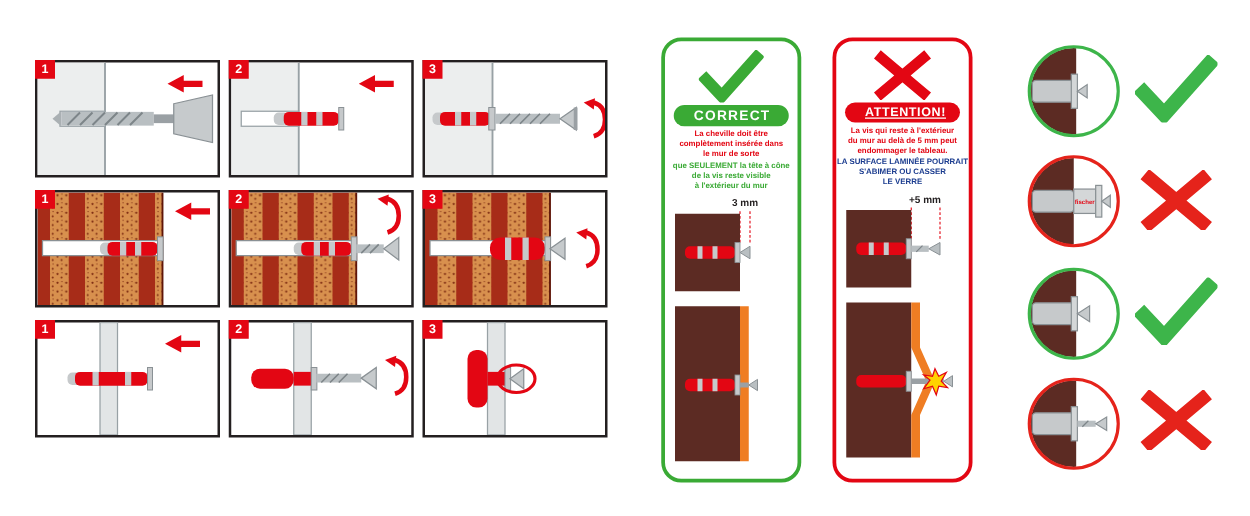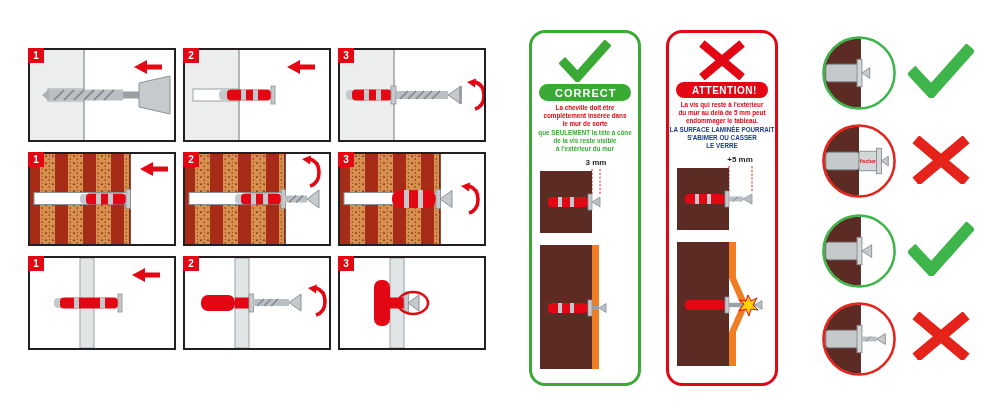--- a/index.html
+++ b/index.html
@@ -40,21 +40,21 @@
   #card-attention { left: 666px; border: 3px solid #e30613; }
   .card-mark { display: block; margin: 7px auto 2px; }
   #card-correct .card-mark   { color: #3aaa35; }
   #card-attention .card-mark { color: #e30613; }
   .band {
     margin: 0 7px; border-radius: 9px;
     text-align: right; color: #fff; font-weight: bold;
     padding: 3px 16px 2px;
   }
   #card-correct .band   { background: #3aaa35; font-size: 11px; letter-spacing: 1px; }
-  #card-attention .band { background: #e30613; font-size: 10px; letter-spacing: .5px; }
+  #card-attention .band { background: #e30613; font-size: 10px; letter-spacing: .5px; text-decoration: underline; }
   .card-text { margin-top: 3px; text-align: center; font-weight: bold; font-size: 6.3px; line-height: 1.3; }
   .t-red   { color: #e30613; }
   .t-green { color: #3aaa35; }
   .t-navy  { color: #1b3c8f; }
   .diagram { display: block; margin: 2px auto 0; }
 
   
   .example-circle { position: absolute; left: 820px; width: 78px; height: 78px; }
   .mark { position: absolute; }
   .mark-check { color: #3db54a; }

